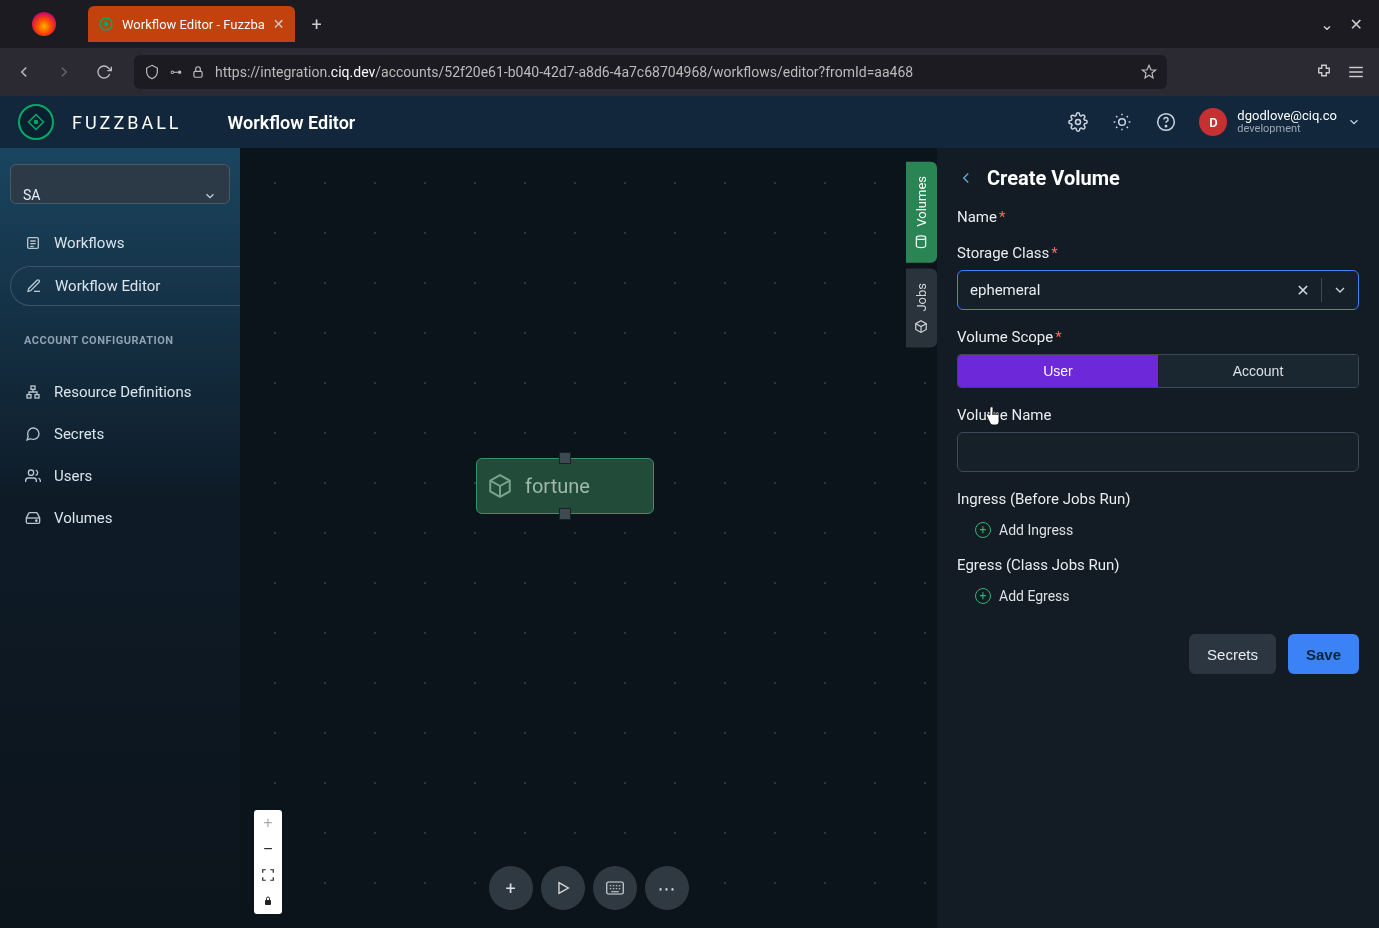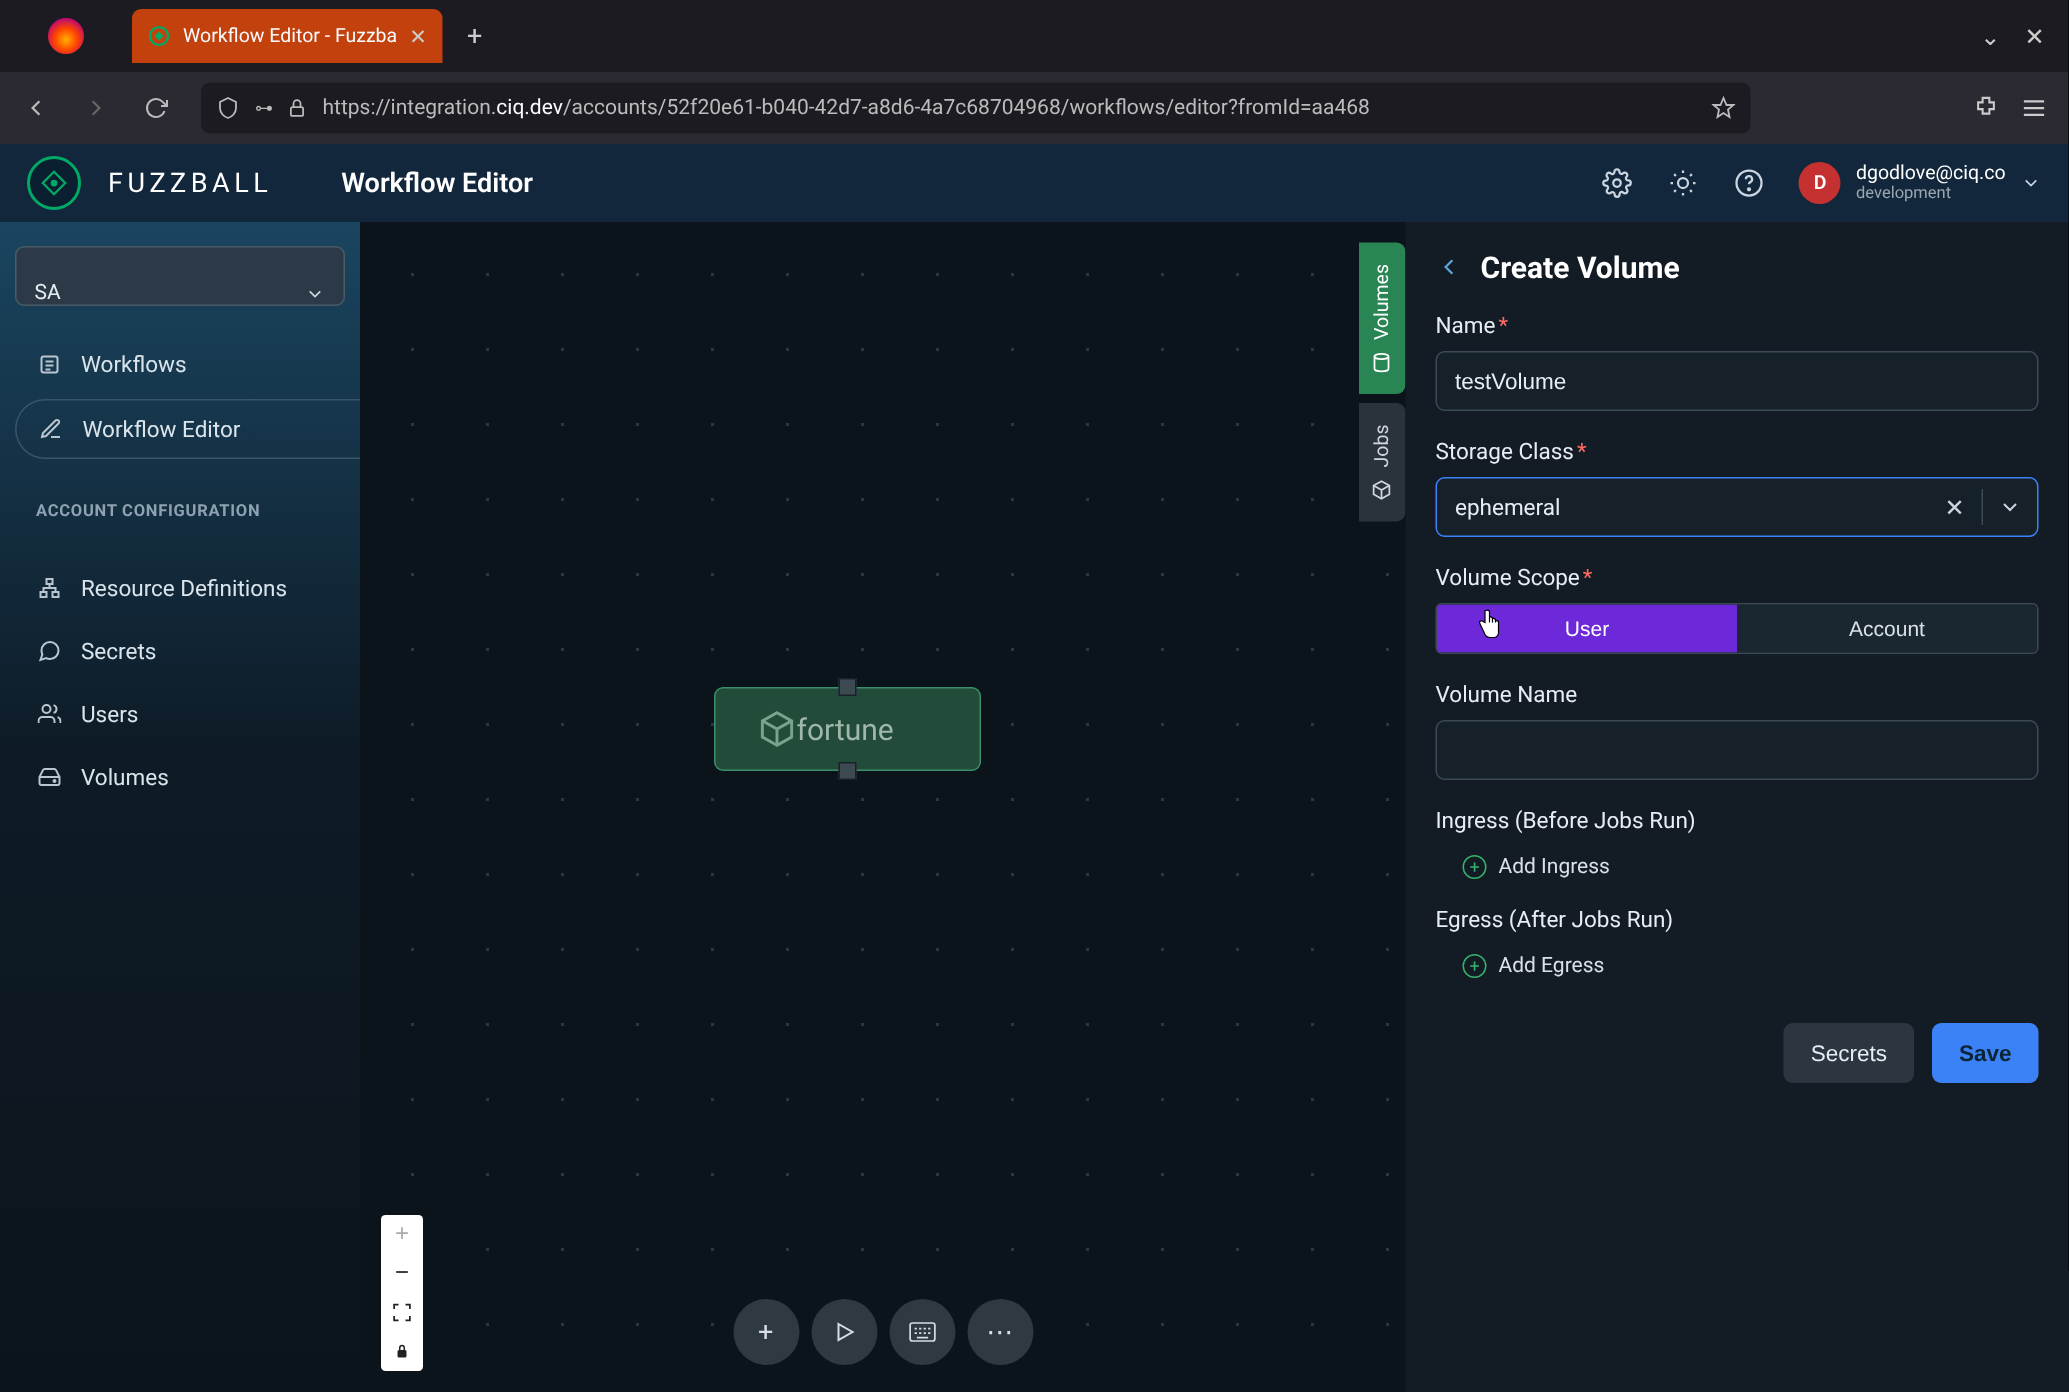--- a/index.html
+++ b/index.html
@@ -54,21 +54,21 @@
 
   
   .canvas-wrap { flex:1; position:relative; background:#0c141b; overflow:hidden; }
   .dotgrid { position:absolute; inset:0; background-image: radial-gradient(circle, #2a3640 1px, transparent 1px); background-size: 50px 50px; background-position: 10px 10px; }
 
   .side-tabs { position:absolute; right:0; top:14px; display:flex; flex-direction:column; gap:6px; }
   .side-tab { writing-mode: vertical-rl; transform: rotate(180deg); padding:14px 8px; border-radius:6px 0 0 6px; font-size:13px; cursor:pointer; display:flex; align-items:center; gap:8px; }
   .side-tab.volumes { background:#2a8554; color:#fff; }
   .side-tab.jobs { background:#2a333b; color:#d0d7dd; }
 
-  .node { position:absolute; left:236px; top:310px; width:178px; height:56px; border:1px solid #3a8f68; background:#234b3a; border-radius:6px; display:flex; align-items:center; padding:0 28px; color:#9fb8ab; font-size:20px; }
+  .node { position:absolute; left:236px; top:310px; width:178px; height:56px; border:1px solid #3a8f68; background:#234b3a; border-radius:6px; display:flex; align-items:center; gap:12px; padding:0 10px; color:#9fb8ab; font-size:20px; }
   .handle { position:absolute; width:12px; height:12px; background:#3d4a52; border:1px solid #1a2128; }
   .handle.top { top:-7px; left:50%; transform:translateX(-50%); }
   .handle.bot { bottom:-7px; left:50%; transform:translateX(-50%); }
 
   .zoom-ctrl { position:absolute; left:14px; bottom:14px; width:28px; background:#fff; border-radius:3px; display:flex; flex-direction:column; }
   .zoom-ctrl button { width:28px; height:26px; border:none; background:none; color:#222; font-size:16px; cursor:pointer; display:flex; align-items:center; justify-content:center; }
   .zoom-ctrl button.disabled { color:#aaa; }
 
   .bottom-bar { position:absolute; left:50%; bottom:18px; transform:translateX(-50%); display:flex; gap:8px; }
   .btm-btn { width:44px; height:44px; border-radius:22px; background:#2f3942; display:flex; align-items:center; justify-content:center; color:#d8dee3; cursor:pointer; font-size:18px; }
@@ -365,21 +365,20 @@
           <span class="back-arrow">
             <svg width="18" height="18" viewBox="0 0 24 24" fill="none" stroke="currentColor" stroke-width="2">
                 <path d="M15 18l-6-6 6-6"></path>
               </svg>
           </span>
           <span class="panel-title">Create Volume</span>
         </div>
 
         <div class="form-group">
           <label class="form-label"><span>Name</span><span class="req">*</span></label>
-          <input class="text-input" value="testVolume" style="">
         </div>
 
         <div class="form-group">
           <label class="form-label"><span>Storage Class</span><span class="req">*</span></label>
           <div class="select-wrap">
             <span class="select-val">ephemeral</span>
             <span class="select-icn">✕</span>
             <span class="select-sep"></span>
             <span class="select-icn">
               <svg width="16" height="16" viewBox="0 0 24 24" fill="none" stroke="currentColor" stroke-width="2">
@@ -404,21 +403,21 @@
 
         <div class="form-group">
           <label class="form-label">Ingress (Before Jobs Run)</label>
           <div class="link-row">
             <span class="plus-circ">+</span>
             <span>Add Ingress</span>
           </div>
         </div>
 
         <div class="form-group">
-          <label class="form-label">Egress (After Jobs Run)</label>
+          <label class="form-label">Egress (Class Jobs Run)</label>
           <div class="link-row">
             <span class="plus-circ">+</span>
             <span>Add Egress</span>
           </div>
         </div>
 
         <div class="panel-actions">
           <button class="btn cancel">Secrets</button>
           <button class="btn save">Save</button>
         </div>

